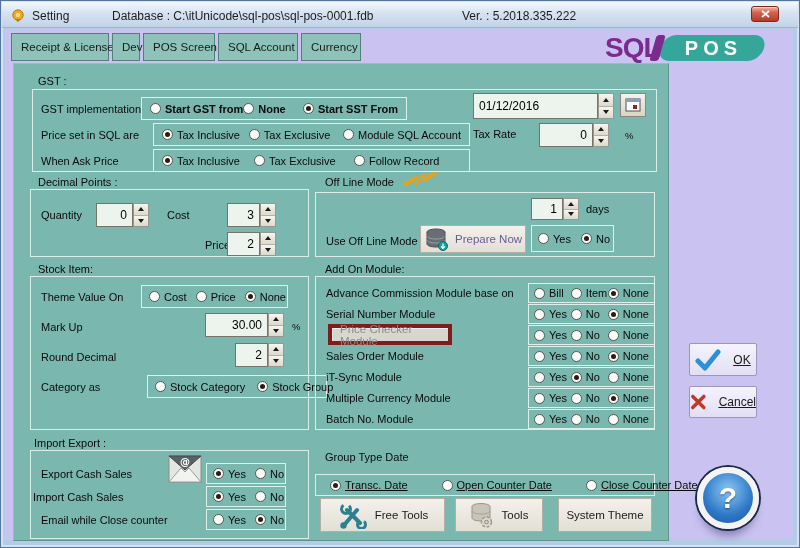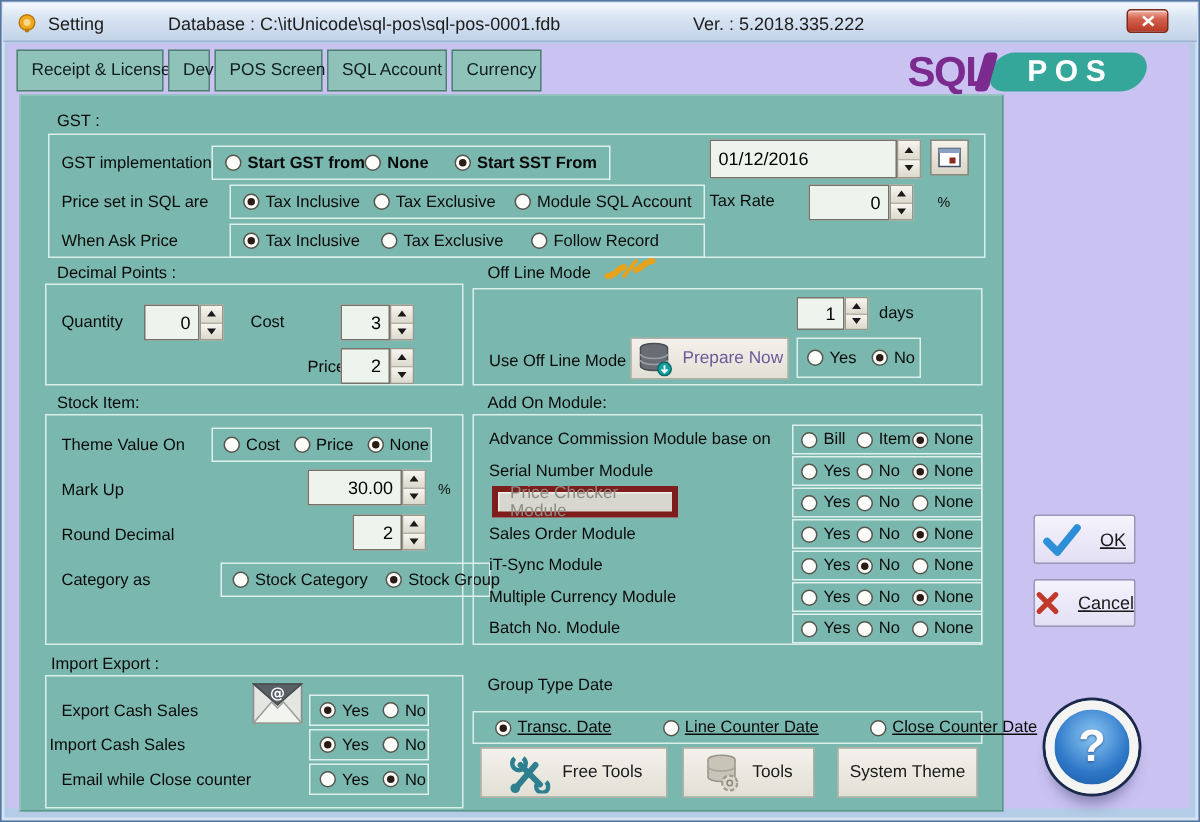--- a/index.html
+++ b/index.html
@@ -483,21 +483,21 @@
 
       <div class="gtitle" style="left:311px;top:387px;">Group Type Date</div>
       <div class="gbox" style="left:301px;top:410px;width:340px;height:22px;text-decoration:underline;">
         <div class="rowflex" style="padding:0 14px;gap:34px;">
           <span class="opt">
               <span class="radio on"></span>
               <span class="optlab">Transc. Date</span>
             </span>
           <span class="opt">
               <span class="radio"></span>
-              <span class="optlab">Line Counter Date</span>
+              <span class="optlab">Open Counter Date</span>
             </span>
           <span class="opt">
               <span class="radio"></span>
               <span class="optlab">Close Counter Date</span>
             </span>
         </div>
       </div>
 
       <div class="pushbtn" style="left:306px;top:434px;width:125px;height:34px;">
         <svg width="30" height="28" viewBox="0 0 30 28">

